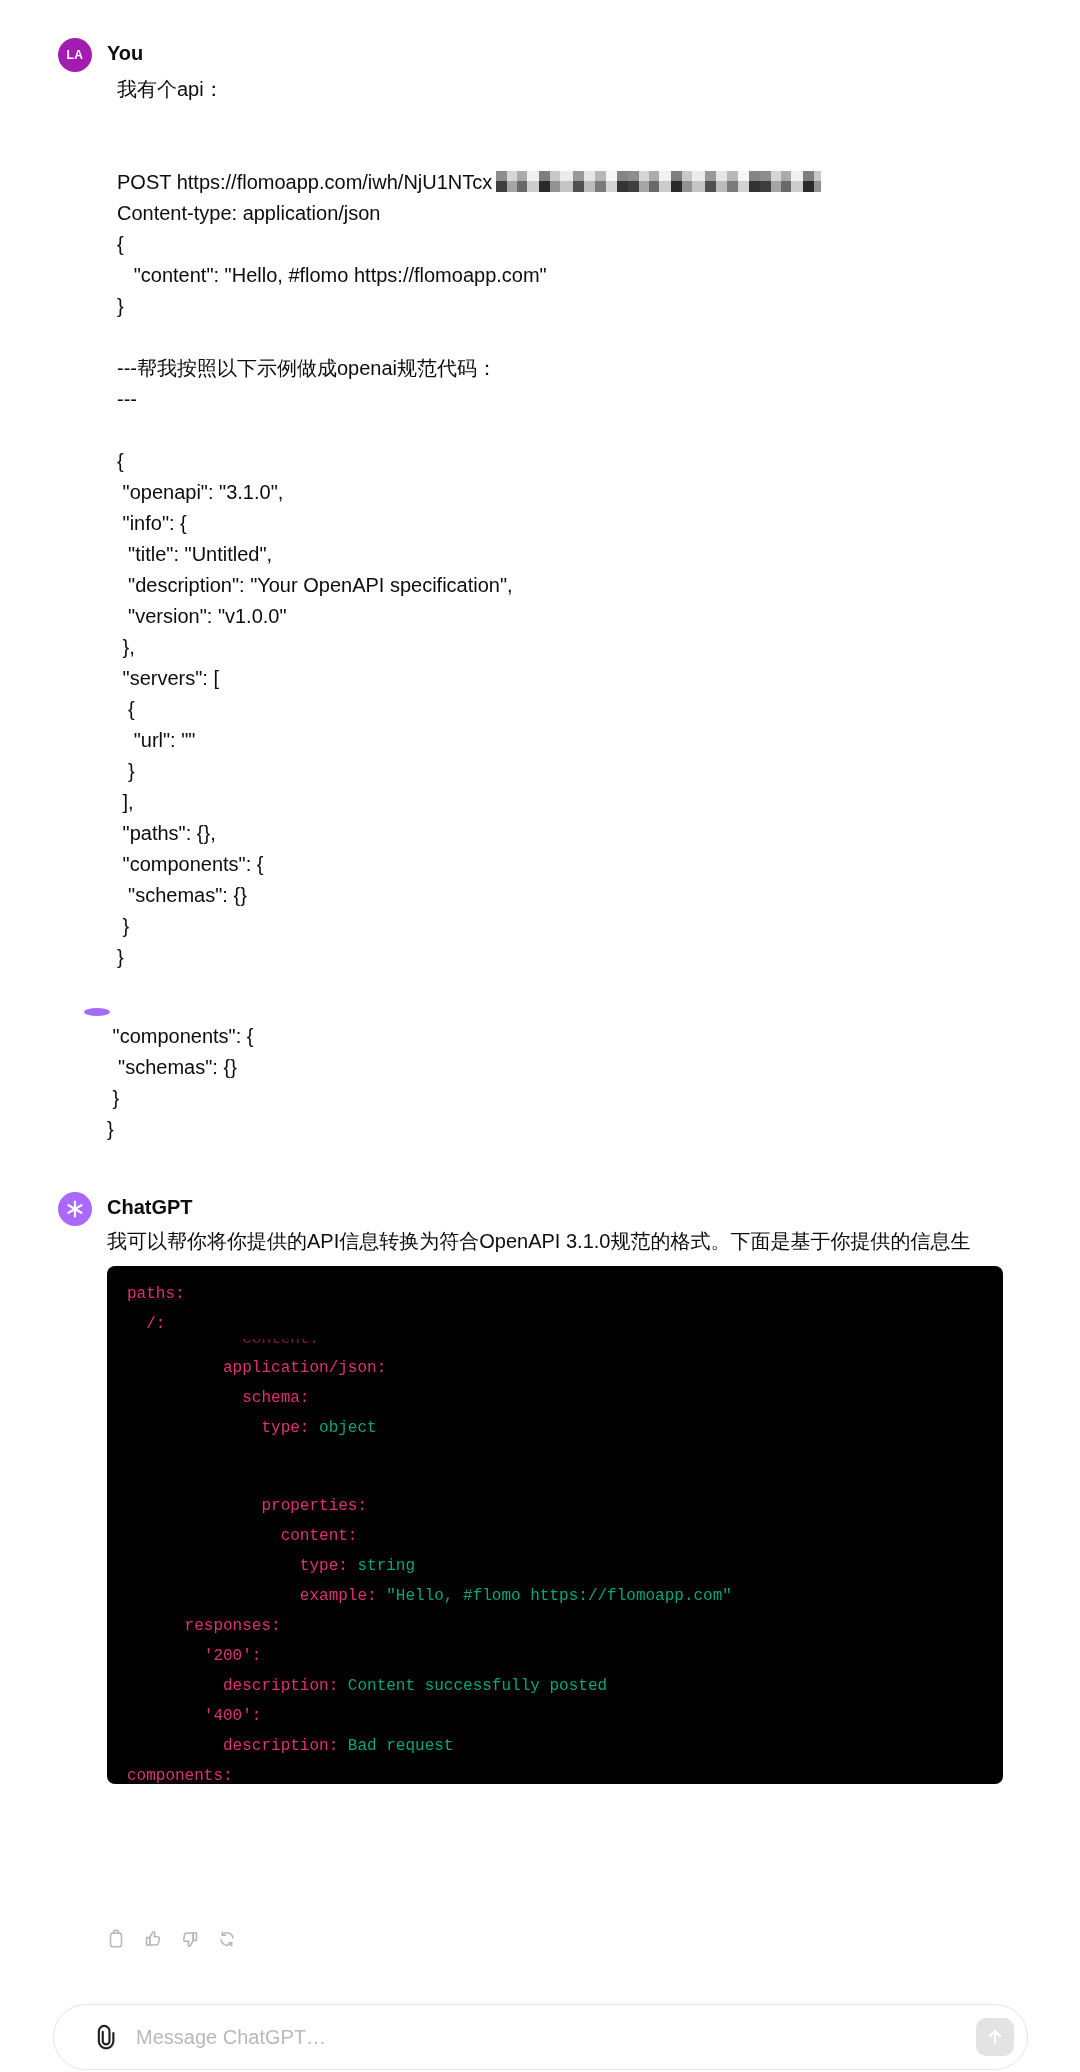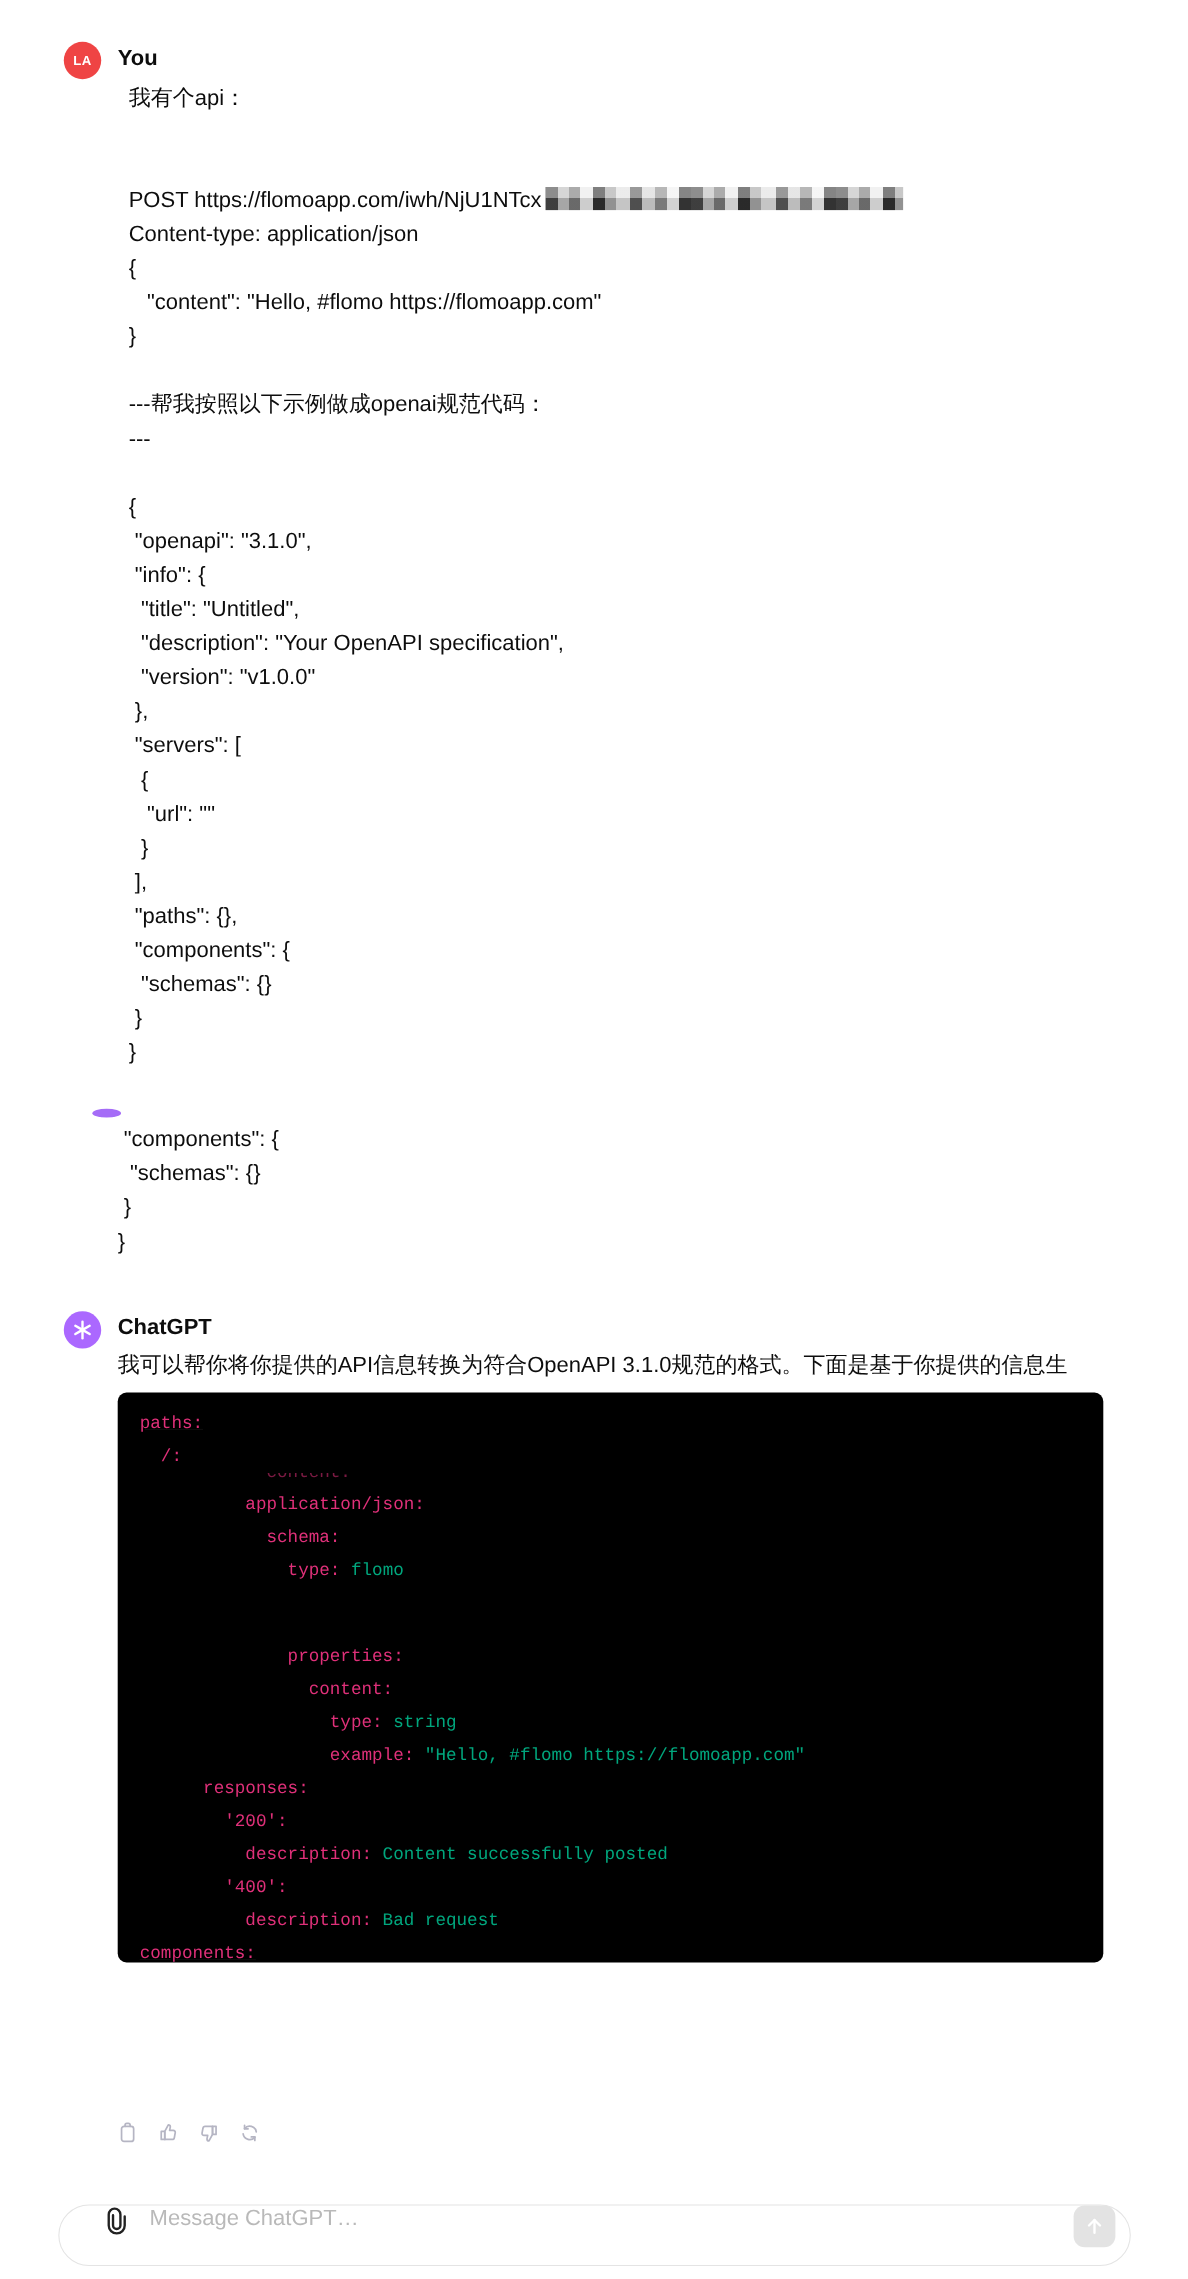--- a/index.html
+++ b/index.html
@@ -55,39 +55,39 @@
                font-weight:bold;font-size:17px;}
 
   
   .actions{position:absolute;left:103px;top:1926px;display:flex;gap:11px;}
   .action-btn{width:26px;height:26px;background:none;border:0;padding:0;cursor:pointer;
               display:flex;align-items:center;justify-content:center;}
   .action-btn svg{stroke:#b5b5c3;fill:none;stroke-width:1.7;
                   stroke-linecap:round;stroke-linejoin:round;}
 
   
-  .composer{position:absolute;left:53px;top:2004px;width:975px;height:56px;
+  .composer{position:absolute;left:53px;top:2004px;width:975px;height:66px;
             border:1.5px solid #e4e4e4;border-radius:33px;box-sizing:border-box;
-            display:flex;align-items:flex-start;background:#fff;}
+            display:flex;align-items:center;background:#fff;}
   .clip-btn{background:none;border:0;padding:0;margin-left:38px;width:28px;height:28px;
             display:flex;align-items:center;justify-content:center;cursor:pointer;}
   .composer input{flex:1;border:0;outline:none;font-size:20px;margin-left:14px;
                   background:transparent;color:#0d0d0d;
                   font-family:"Liberation Sans",sans-serif;}
   .composer input::placeholder{color:#b9b9b9;}
   .send-btn{width:38px;height:38px;border-radius:10px;background:#e3e3e3;border:0;
             margin-right:13px;display:flex;align-items:center;justify-content:center;
             cursor:pointer;flex:0 0 auto;}
 </style>
 </head>
 <body>
 
 <div class="page">
 
-  <div class="avatar user-avatar" style="background: #ef4444;">
+  <div class="avatar user-avatar" style="background: #a21caf;">
     <span>LA</span>
   </div>
   <div class="name user-name">You</div>
   <div id="user-lines">
       <div class="uline"><span>我有个api：</span></div>
       <div class="uline"><span></span></div>
       <div class="uline"><span></span></div>
       <div class="uline"><span>POST https://flomoapp.com/iwh/NjU1NTcx</span><span class="mosaic"></span></div>
       <div class="uline"><span>Content-type: application/json</span></div>
       <div class="uline"><span>{</span></div>
@@ -140,21 +140,21 @@
   <div class="name gpt-name">ChatGPT</div>
 
   <div class="intro">我可以帮你将你提供的API信息转换为符合OpenAPI 3.1.0规范的格式。下面是基于你提供的信息生</div>
 
   <div class="codeblock" id="code-rows" style="background: rgb(0, 0, 0);">
       <div class="crow" style="padding-left: 0ch; text-decoration: underline;"><span class="seg seg-k">paths:</span></div>
       <div class="crow" style="padding-left: 2ch;"><span class="seg seg-k">/:</span></div>
       <div class="crow faded" style="padding-left: 12ch;"><span class="seg seg-k">content:</span></div>
       <div class="crow" style="padding-left: 10ch;"><span class="seg seg-k">application/json:</span></div>
       <div class="crow" style="padding-left: 12ch;"><span class="seg seg-k">schema:</span></div>
-      <div class="crow" style="padding-left: 14ch;"><span class="seg seg-k">type:</span><span class="seg seg-v"> flomo</span></div>
+      <div class="crow" style="padding-left: 14ch;"><span class="seg seg-k">type:</span><span class="seg seg-v"> object</span></div>
       <div class="crow" style="padding-left: 14ch; margin-top: 48px;"><span class="seg seg-k">properties:</span></div>
       <div class="crow" style="padding-left: 16ch;"><span class="seg seg-k">content:</span></div>
       <div class="crow" style="padding-left: 18ch;"><span class="seg seg-k">type:</span><span class="seg seg-v"> string</span></div>
       <div class="crow" style="padding-left: 18ch;"><span class="seg seg-k">example:</span><span class="seg seg-v"> "Hello, #flomo https://flomoapp.com"</span></div>
       <div class="crow" style="padding-left: 6ch;"><span class="seg seg-k">responses:</span></div>
       <div class="crow" style="padding-left: 8ch;"><span class="seg seg-k">'200':</span></div>
       <div class="crow" style="padding-left: 10ch;"><span class="seg seg-k">description:</span><span class="seg seg-v"> Content successfully posted</span></div>
       <div class="crow" style="padding-left: 8ch;"><span class="seg seg-k">'400':</span></div>
       <div class="crow" style="padding-left: 10ch;"><span class="seg seg-k">description:</span><span class="seg seg-v"> Bad request</span></div>
       <div class="crow" style="padding-left: 0ch; text-decoration: underline;"><span class="seg seg-k">components:</span></div>

